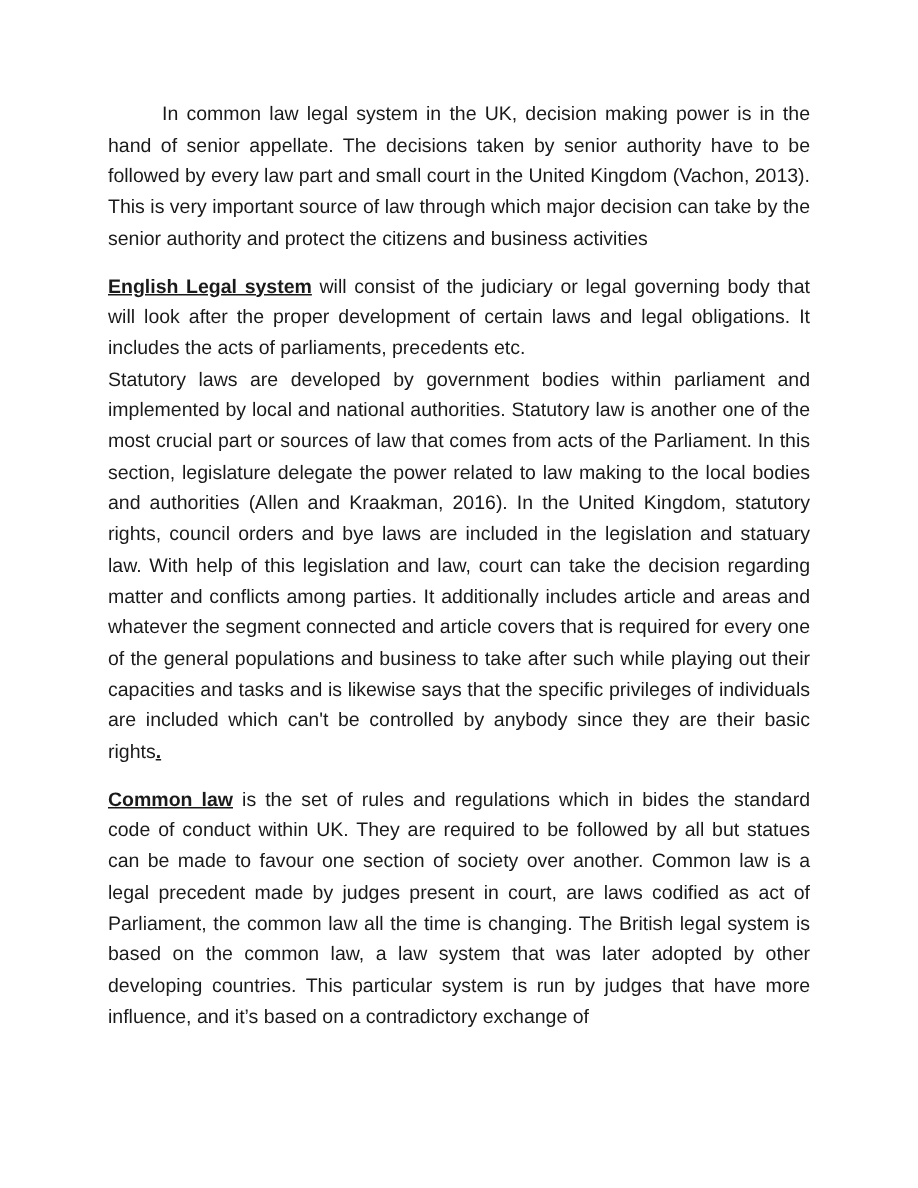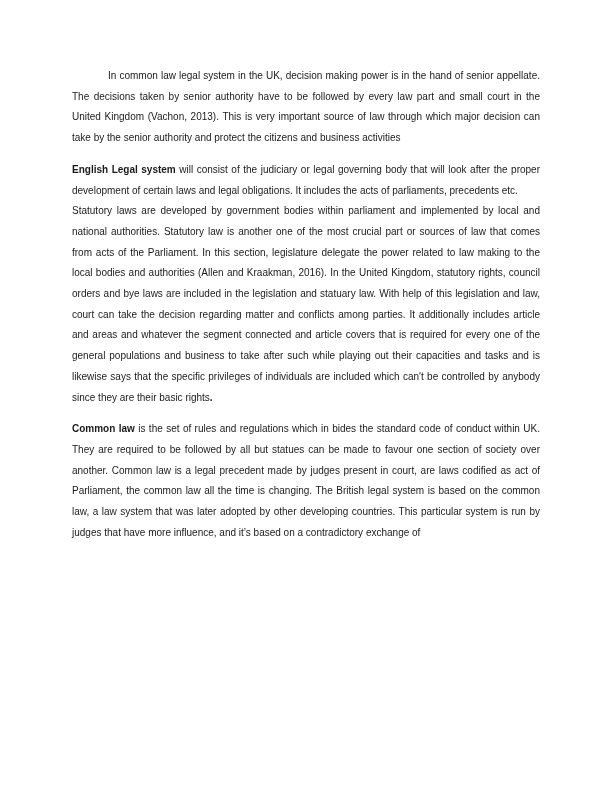--- a/index.html
+++ b/index.html
@@ -1,26 +1,26 @@
 <!DOCTYPE html>
 <html><head>
   <meta charset="utf-8">
   <style>
     html, body { margin: 0; padding: 0; background: #ffffff; }
     body { width: 612px; height: 792px; position: relative; overflow: hidden; }
     .page {
       position: absolute; left: 72px; top: 66px; width: 468px;
       font-family: "Liberation Sans", sans-serif;
-      font-size: 10px; line-height: 20.7px; color: #1a1a1a;
+      font-size: 13px; line-height: 20.7px; color: #1a1a1a;
     }
     p { margin: 0; text-align: justify; }
     .indent { text-indent: 36px; }
     .gap { margin-top: 10px; }
     .gap-lg { margin-top: 11px; }
-    b { font-weight: bold; }
+    b { font-weight: bold; text-decoration: underline; }
   </style>
 </head>
 <body>
 
 <div class="page">
   <p class="indent">
     <span>In common law legal system in the UK, decision making power is in the hand of senior appellate. The decisions taken by senior authority have to be followed by every law part and small court in the United Kingdom (Vachon, 2013). This is very important source of law through which major decision can take by the senior authority and protect the citizens and business activities</span>
   </p>
   <p class="gap-lg">
     <b>English Legal system</b><span> will consist of the judiciary or legal governing body that will look after the proper development of certain laws and legal obligations. It includes the acts of parliaments, precedents etc.</span>

